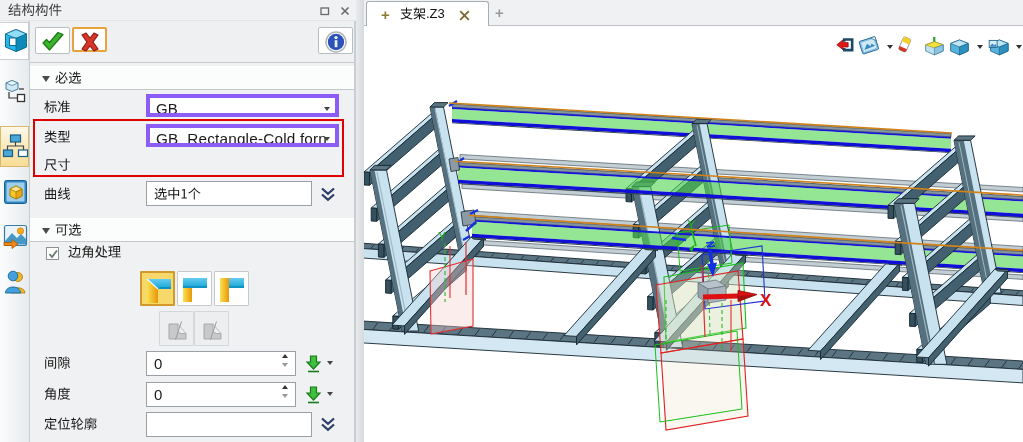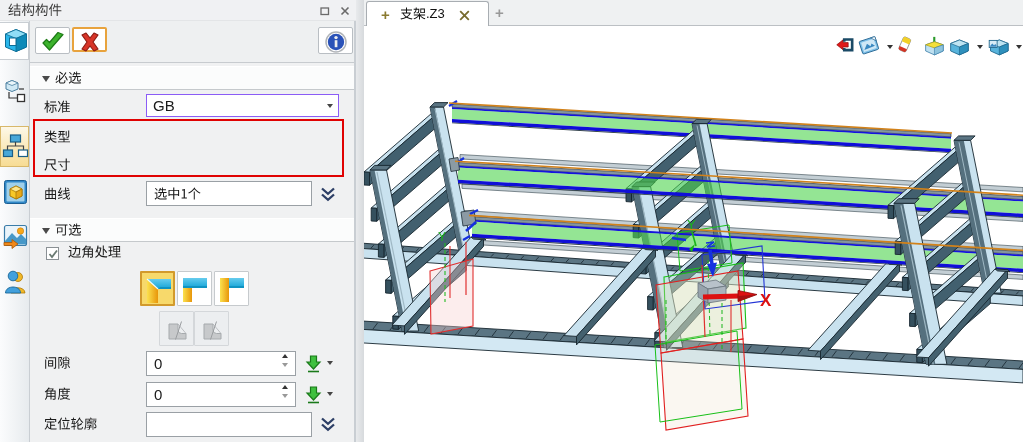--- a/index.html
+++ b/index.html
@@ -10,21 +10,21 @@
 #strip{left:0;top:21px;width:30px;height:421px;background:linear-gradient(90deg,#fbfcfd,#e7ebee);border-right:1px solid #c9ced3}
 .sicon{position:absolute;left:2px;width:27px;height:30px}
 #toolrow{left:30px;top:21px;width:326px;height:42px;background:#eef0f1;border-bottom:1px solid #c7cbcf}
 .tbtn{position:absolute;top:6px;width:35px;height:27px;background:#fff;border:1px solid #b9bec3;border-radius:2px;text-align:center}
 #panel{left:30px;top:63px;width:325px;height:379px;background:#f0f1f2}
 #panelborder{left:354px;top:21px;width:2px;height:421px;background:#c9ced3}
 .sechead{position:absolute;left:0;width:325px;height:24px;background:#fbfcfc;border-bottom:1px solid #c5c9cc;border-top:1px solid #fff}
 .sechead .arr{position:absolute;left:12px;top:9px;width:0;height:0;border-left:4.5px solid transparent;border-right:4.5px solid transparent;border-top:6px solid #4a4a4a}
 .sechead .cap{position:absolute;left:25px;top:4px}
 .lab{position:absolute;left:14px}
-.combo{position:absolute;left:116px;width:193px;height:23px;background:#fff;border:1px solid #8b5cf6;line-height:21px;padding-left:6px;white-space:nowrap;overflow:hidden;font-size:15px}
+.combo{position:absolute;left:116px;width:193px;height:23px;background:#fff;border:4px solid #8b5cf6;line-height:21px;padding-left:6px;white-space:nowrap;overflow:hidden;font-size:15px}
 .combo .da{position:absolute;right:5px;top:9px;width:0;height:0;border-left:3.8px solid transparent;border-right:3.8px solid transparent;border-top:4.5px solid #444}
 .inp{position:absolute;left:116px;background:#fff;border:1px solid #9aa0a5;height:25px;line-height:23px;padding-left:7px;font-size:15px}
 .inp svg{margin-top:4.5px}
 #redbox{left:33px;top:119px;width:311px;height:58px;border:2px solid #e00202}
 .chev{position:absolute;width:16px;height:15px}
 .greenarr{position:absolute;width:17px;height:19px}
 .dda{position:absolute;width:0;height:0;border-left:3.5px solid transparent;border-right:3.5px solid transparent;border-top:4px solid #444}
 .cbtn{position:absolute;width:35px;height:35px;background:#fff;border:1px solid #c6cacd;border-radius:1px}
 .cbtn.sel{background:#f7d96b;border:2px solid #d29a2c}
 .cbtn.dis{background:#eceef0;border:1px solid #d4d7da}
@@ -406,20 +406,21 @@
           <path d="M4.1 -10.3C5.2 -9.6 6.6 -8.5 7.4 -7.8L8.1 -8.6C7.3 -9.2 5.9 -10.3 4.7 -11ZM1.9 -7.1C1.7 -5.6 1.2 -3.9 0.4 -2.7L1.4 -2.3C2.1 -3.5 2.6 -5.4 2.9 -6.9ZM9.8 -6.2C10.6 -4.9 11.5 -3.1 11.9 -2L12.8 -2.4C12.4 -3.6 11.6 -5.3 10.6 -6.6ZM10.4 -10.3C9.2 -7.9 7.4 -5.5 5.1 -3.5V-7.9H4.1V-2.7C2.9 -1.8 1.7 -1.1 0.4 -0.5C0.6 -0.3 0.9 0 1.1 0.3C2.1 -0.2 3.1 -0.8 4.1 -1.5V-0.8C4.1 0.6 4.5 0.9 5.9 0.9C6.2 0.9 8.3 0.9 8.6 0.9C10 0.9 10.3 0.2 10.5 -2.1C10.2 -2.2 9.8 -2.4 9.5 -2.6C9.4 -0.5 9.3 -0 8.5 -0C8.1 -0 6.3 -0 6 -0C5.2 -0 5.1 -0.2 5.1 -0.8V-2.2C7.8 -4.4 9.9 -7 11.4 -9.9Z M14 -10.1C14.8 -9.5 15.7 -8.5 16.1 -7.9L16.9 -8.5C16.4 -9.1 15.5 -10 14.8 -10.6ZM19.1 -10.7C18.8 -9.5 18.2 -8.4 17.5 -7.6C17.7 -7.5 18.2 -7.2 18.3 -7C18.7 -7.4 18.9 -7.9 19.2 -8.4H21.2V-6.5H17.4V-5.6H19.8C19.6 -3.9 19 -2.6 17.1 -1.9C17.3 -1.7 17.6 -1.3 17.7 -1.1C19.9 -2 20.6 -3.5 20.8 -5.6H22.2V-2.5C22.2 -1.5 22.4 -1.2 23.4 -1.2C23.6 -1.2 24.5 -1.2 24.7 -1.2C25.5 -1.2 25.8 -1.6 25.9 -3.3C25.6 -3.4 25.2 -3.5 25 -3.7C24.9 -2.3 24.9 -2.2 24.6 -2.2C24.4 -2.2 23.7 -2.2 23.5 -2.2C23.2 -2.2 23.1 -2.2 23.1 -2.5V-5.6H25.8V-6.5H22.1V-8.4H25.2V-9.3H22.1V-11H21.2V-9.3H19.6C19.8 -9.6 19.9 -10.1 20 -10.5ZM16.5 -6H13.9V-5.1H15.6V-1.1C15 -0.8 14.4 -0.4 13.8 0.2L14.5 1.1C15.2 0.2 15.9 -0.4 16.4 -0.4C16.7 -0.4 17.1 -0.1 17.6 0.3C18.5 0.8 19.6 0.9 21.1 0.9C22.4 0.9 24.6 0.8 25.7 0.8C25.7 0.5 25.8 -0 26 -0.3C24.6 -0.1 22.6 -0 21.1 -0C19.7 -0 18.6 -0.1 17.8 -0.6C17.2 -1 16.9 -1.3 16.5 -1.3Z" fill="#1a1a1a"></path>
         </svg></span>
     </div>
 <span class="lab" style="top:37px"><svg style="vertical-align:top" width="26.6" height="15.3" viewBox="0 -11.70 26.6 15.3">
         <path d="M6.2 -10.2V-9.2H12V-10.2ZM10.4 -4.3C11 -3 11.6 -1.3 11.8 -0.2L12.7 -0.5C12.5 -1.6 11.9 -3.3 11.2 -4.6ZM6.5 -4.5C6.2 -3.1 5.6 -1.7 4.8 -0.8C5.1 -0.7 5.5 -0.4 5.7 -0.2C6.4 -1.3 7 -2.8 7.4 -4.3ZM5.6 -7V-6H8.5V-0.2C8.5 -0.1 8.4 -0 8.2 0C8 0 7.4 0 6.7 -0C6.8 0.3 7 0.7 7 1C8 1 8.6 1 9 0.8C9.3 0.7 9.5 0.3 9.5 -0.2V-6H12.7V-7ZM2.7 -11.2V-8.4H0.7V-7.4H2.5C2 -5.8 1.2 -3.9 0.3 -2.9C0.5 -2.6 0.8 -2.2 0.9 -1.9C1.5 -2.8 2.2 -4.2 2.7 -5.6V1.1H3.7V-5.9C4.1 -5.3 4.7 -4.4 4.9 -4L5.5 -4.8C5.2 -5.2 4.1 -6.6 3.7 -7.1V-7.4H5.4V-8.4H3.7V-11.2Z M13.9 -10.2C14.6 -9.2 15.4 -8 15.7 -7.2L16.7 -7.6C16.3 -8.4 15.5 -9.7 14.8 -10.6ZM13.9 -0 14.9 0.4C15.6 -0.8 16.3 -2.5 16.9 -4L16 -4.5C15.4 -2.9 14.5 -1.1 13.9 -0ZM19.1 -5.3H21.9V-3.5H19.1ZM19.1 -6.1V-7.9H21.9V-6.1ZM21.4 -10.7C21.7 -10.1 22.2 -9.3 22.4 -8.8H19.3C19.6 -9.4 19.9 -10.1 20.1 -10.8L19.2 -11.1C18.6 -9 17.4 -7 16.1 -5.8C16.3 -5.6 16.7 -5.2 16.8 -5.1C17.3 -5.5 17.7 -6.1 18.2 -6.7V1.1H19.1V0.1H26V-0.8H22.9V-2.6H25.4V-3.5H22.9V-5.3H25.4V-6.1H22.9V-7.9H25.7V-8.8H22.4L23.3 -9.2C23.1 -9.7 22.6 -10.5 22.2 -11.1ZM19.1 -2.6H21.9V-0.8H19.1Z" fill="#1a1a1a"></path>
       </svg></span>
 <div class="combo" style="top:30.5px">GB<div class="da"></div></div>
 <span class="lab" style="top:67px"><svg style="vertical-align:top" width="26.6" height="15.3" viewBox="0 -11.70 26.6 15.3">
         <path d="M9.9 -10.9C9.6 -10.4 9 -9.6 8.6 -9L9.4 -8.7C9.9 -9.2 10.5 -9.9 11 -10.6ZM2.4 -10.5C3 -9.9 3.6 -9.2 3.8 -8.6L4.7 -9.1C4.4 -9.6 3.8 -10.4 3.2 -10.9ZM6.1 -11.2V-8.6H1V-7.7H5.3C4.2 -6.5 2.5 -5.6 0.7 -5.2C0.9 -5 1.2 -4.6 1.3 -4.4C3.2 -4.9 4.9 -6 6.1 -7.3V-5H7.1V-7C8.8 -6.2 10.8 -5.1 11.9 -4.4L12.4 -5.2C11.3 -5.9 9.4 -6.9 7.7 -7.7H12.4V-8.6H7.1V-11.2ZM6.2 -4.7C6.1 -4.2 6 -3.8 5.9 -3.3H0.9V-2.4H5.5C4.9 -1.1 3.5 -0.3 0.6 0.1C0.8 0.4 1.1 0.8 1.1 1.1C4.4 0.5 5.9 -0.6 6.6 -2.3C7.7 -0.4 9.5 0.7 12.2 1.1C12.3 0.8 12.6 0.4 12.8 0.1C10.4 -0.1 8.6 -1 7.6 -2.4H12.4V-3.3H7C7.1 -3.8 7.1 -4.2 7.2 -4.7Z M21.7 -10.4V-6H22.7V-10.4ZM24.2 -11.1V-5.1C24.2 -5 24.2 -4.9 24 -4.9C23.8 -4.9 23.1 -4.9 22.3 -4.9C22.5 -4.7 22.6 -4.3 22.7 -4C23.6 -4 24.3 -4 24.7 -4.2C25.1 -4.3 25.2 -4.6 25.2 -5.1V-11.1ZM18.5 -9.7V-7.9H16.8V-8V-9.7ZM14.2 -7.9V-7H15.8C15.7 -6.1 15.2 -5.2 14.1 -4.5C14.3 -4.4 14.6 -4 14.7 -3.8C16.1 -4.7 16.6 -5.9 16.7 -7H18.5V-4.2H19.4V-7H20.9V-7.9H19.4V-9.7H20.6V-10.6H14.6V-9.7H15.9V-8V-7.9ZM19.5 -4.4V-2.9H15.3V-2H19.5V-0.3H13.9V0.6H26V-0.3H20.5V-2H24.6V-2.9H20.5V-4.4Z" fill="#1a1a1a"></path>
       </svg></span>
+<div class="combo" style="top:61px;font-size:15.3px;letter-spacing:0.2px">GB_Rectangle-Cold forn<div class="da"></div></div>
 <span class="lab" style="top:95px"><svg style="vertical-align:top" width="26.6" height="15.3" viewBox="0 -11.70 26.6 15.3">
         <path d="M2.4 -10.5V-6.8C2.4 -4.6 2.2 -1.7 0.4 0.4C0.7 0.5 1.1 0.9 1.3 1.1C2.8 -0.7 3.3 -3.2 3.4 -5.3H6.8C7.7 -2.2 9.3 0 12 1C12.2 0.7 12.5 0.3 12.7 0.1C10.2 -0.7 8.6 -2.7 7.9 -5.3H11.5V-10.5ZM3.4 -9.5H10.4V-6.3H3.4V-6.8Z M15.5 -5.5C16.5 -4.5 17.5 -3.1 18 -2.1L18.9 -2.7C18.4 -3.6 17.3 -5 16.4 -6ZM21.7 -11.2V-8.3H14V-7.4H21.7V-0.4C21.7 -0.1 21.6 -0 21.3 0C20.9 0 19.8 0 18.6 -0C18.7 0.3 18.9 0.8 19 1.1C20.4 1.1 21.5 1.1 22 0.9C22.6 0.7 22.8 0.4 22.8 -0.4V-7.4H25.9V-8.3H22.8V-11.2Z" fill="#1a1a1a"></path>
       </svg></span>
 <span class="lab" style="top:124px"><svg style="vertical-align:top" width="26.6" height="15.3" viewBox="0 -11.70 26.6 15.3">
         <path d="M7.7 -11V-8.5H5.5V-11H4.5V-8.5H1.3V1.1H2.2V0.2H11.1V1H12V-8.5H8.7V-11ZM2.2 -0.8V-3.7H4.5V-0.8ZM11.1 -0.8H8.7V-3.7H11.1ZM5.5 -0.8V-3.7H7.7V-0.8ZM2.2 -4.7V-7.5H4.5V-4.7ZM11.1 -4.7H8.7V-7.5H11.1ZM5.5 -4.7V-7.5H7.7V-4.7Z M14 -0.7 14.2 0.2C15.5 -0.1 17.1 -0.6 18.6 -1.1L18.4 -1.9C16.8 -1.4 15.1 -1 14 -0.7ZM22.7 -10.4C23.3 -10.1 24.2 -9.5 24.6 -9.2L25.2 -9.8C24.8 -10.1 23.9 -10.6 23.2 -10.9ZM14.3 -5.6C14.4 -5.7 14.8 -5.8 16.4 -6C15.8 -5.1 15.3 -4.5 15 -4.2C14.6 -3.7 14.3 -3.4 14 -3.3C14.1 -3.1 14.3 -2.6 14.3 -2.4C14.6 -2.6 15.1 -2.7 18.4 -3.4C18.4 -3.6 18.4 -4 18.4 -4.2L15.8 -3.8C16.8 -4.9 17.8 -6.4 18.6 -7.9L17.8 -8.4C17.5 -7.9 17.3 -7.4 17 -6.9L15.3 -6.7C16.1 -7.9 16.8 -9.3 17.4 -10.7L16.5 -11.1C15.9 -9.5 15 -7.8 14.7 -7.4C14.4 -6.9 14.2 -6.6 13.9 -6.6C14 -6.3 14.2 -5.8 14.3 -5.6ZM25.1 -4.6C24.6 -3.8 23.8 -3 23 -2.4C22.8 -3.1 22.6 -3.9 22.5 -4.9L25.8 -5.5L25.7 -6.4L22.3 -5.8C22.3 -6.3 22.2 -6.9 22.2 -7.5L25.5 -8L25.3 -8.9L22.1 -8.4C22.1 -9.3 22.1 -10.2 22.1 -11.2H21.1C21.1 -10.2 21.1 -9.2 21.2 -8.3L19.1 -8L19.2 -7.1L21.2 -7.4C21.3 -6.8 21.3 -6.2 21.4 -5.6L18.8 -5.1L19 -4.2L21.5 -4.7C21.7 -3.6 21.9 -2.6 22.2 -1.8C21 -1 19.7 -0.4 18.4 0C18.6 0.2 18.9 0.6 19 0.8C20.2 0.4 21.4 -0.2 22.5 -0.9C23 0.3 23.8 1 24.7 1C25.6 1 25.9 0.6 26.1 -0.9C25.9 -1 25.6 -1.2 25.4 -1.4C25.3 -0.3 25.2 0.1 24.8 0.1C24.2 0.1 23.7 -0.5 23.3 -1.5C24.4 -2.3 25.3 -3.2 25.9 -4.2Z" fill="#1a1a1a"></path>
       </svg></span>
 <div class="inp" style="top:118px;width:166px"><svg style="vertical-align:top" width="46.9" height="15.2" viewBox="0 -11.62 46.9 15.2">
         <path d="M0.8 -10.1C1.6 -9.5 2.5 -8.5 2.9 -7.9L3.7 -8.5C3.2 -9.1 2.3 -10 1.6 -10.6ZM5.9 -10.7C5.6 -9.5 5 -8.4 4.3 -7.6C4.5 -7.5 5 -7.2 5.1 -7C5.5 -7.4 5.7 -7.9 6 -8.4H8V-6.5H4.2V-5.6H6.6C6.4 -3.9 5.8 -2.6 3.9 -1.9C4.1 -1.7 4.4 -1.3 4.5 -1.1C6.7 -2 7.4 -3.5 7.6 -5.6H9V-2.5C9 -1.5 9.2 -1.2 10.2 -1.2C10.4 -1.2 11.3 -1.2 11.5 -1.2C12.3 -1.2 12.6 -1.6 12.7 -3.3C12.4 -3.4 12 -3.5 11.8 -3.7C11.7 -2.3 11.7 -2.2 11.4 -2.2C11.2 -2.2 10.5 -2.2 10.3 -2.2C10 -2.2 9.9 -2.2 9.9 -2.5V-5.6H12.6V-6.5H8.9V-8.4H12V-9.3H8.9V-11H8V-9.3H6.4C6.6 -9.6 6.7 -10.1 6.8 -10.5ZM3.3 -6H0.7V-5.1H2.4V-1.1C1.8 -0.8 1.2 -0.4 0.6 0.2L1.3 1.1C2 0.2 2.7 -0.4 3.2 -0.4C3.5 -0.4 3.9 -0.1 4.4 0.3C5.3 0.8 6.4 0.9 7.9 0.9C9.2 0.9 11.4 0.8 12.5 0.8C12.5 0.5 12.6 -0 12.8 -0.3C11.4 -0.1 9.4 -0 7.9 -0C6.5 -0 5.4 -0.1 4.6 -0.6C4 -1 3.7 -1.3 3.3 -1.3Z M19.2 -11.1V-8.7H14.5V-2.5H15.5V-3.3H19.2V1H20.3V-3.3H24.1V-2.5H25.1V-8.7H20.3V-11.1ZM15.5 -4.3V-7.8H19.2V-4.3ZM24.1 -4.3H20.3V-7.8H24.1Z M27.6 0H32.9V-1H30.9V-9.7H30C29.5 -9.4 28.9 -9.1 28 -9V-8.2H29.7V-1H27.6Z M39.8 -7.2V1H40.8V-7.2ZM40.4 -11.1C39.1 -8.9 36.7 -7 34.2 -5.9C34.5 -5.6 34.8 -5.3 34.9 -5C37 -6 38.9 -7.5 40.3 -9.3C42.1 -7.3 43.8 -6 45.8 -5C45.9 -5.3 46.3 -5.6 46.5 -5.9C44.5 -6.9 42.6 -8.1 40.9 -10.1L41.3 -10.7Z" fill="#1a1a1a"></path>
       </svg></div>
 <div class="chev" style="left:290px;top:124px"><svg width="16" height="15" viewBox="0 0 16 15" style="">

